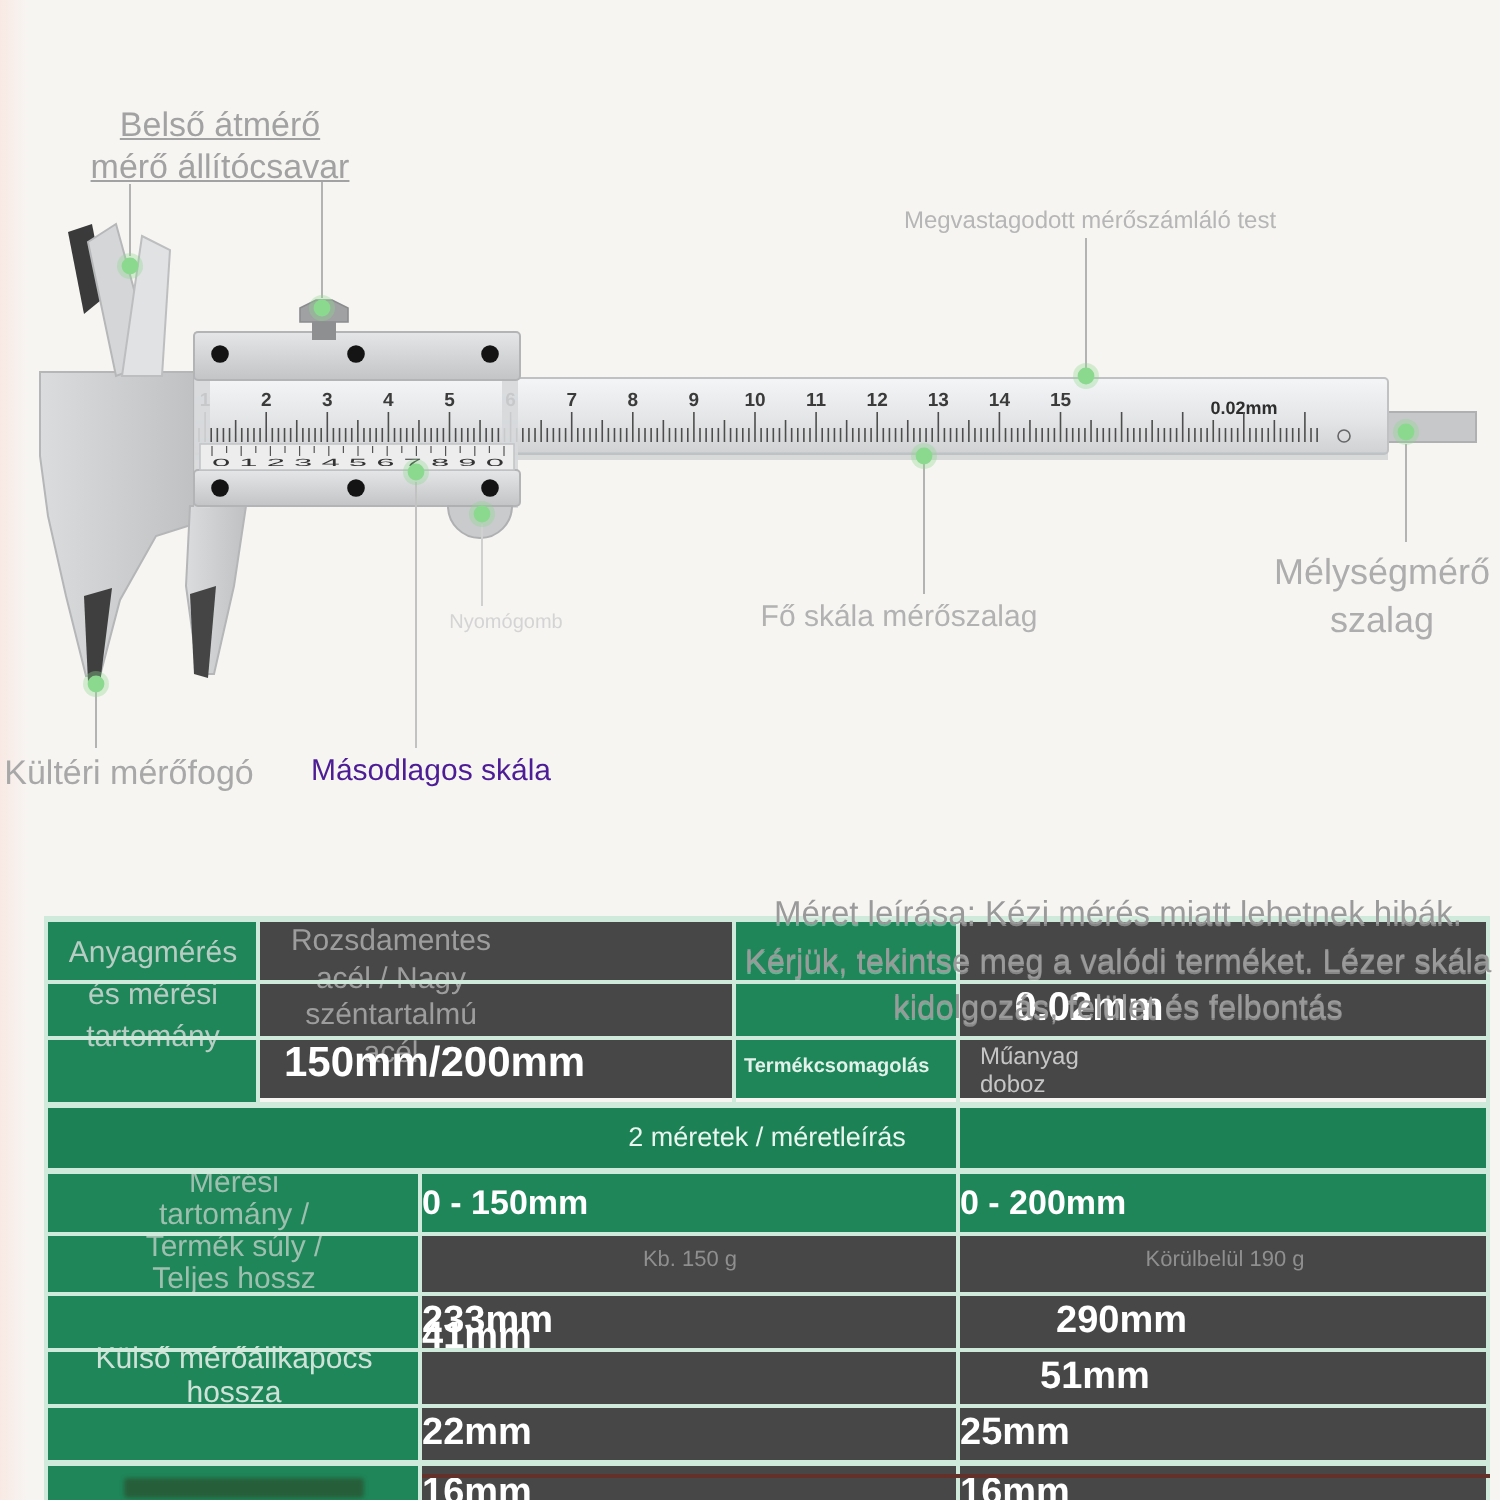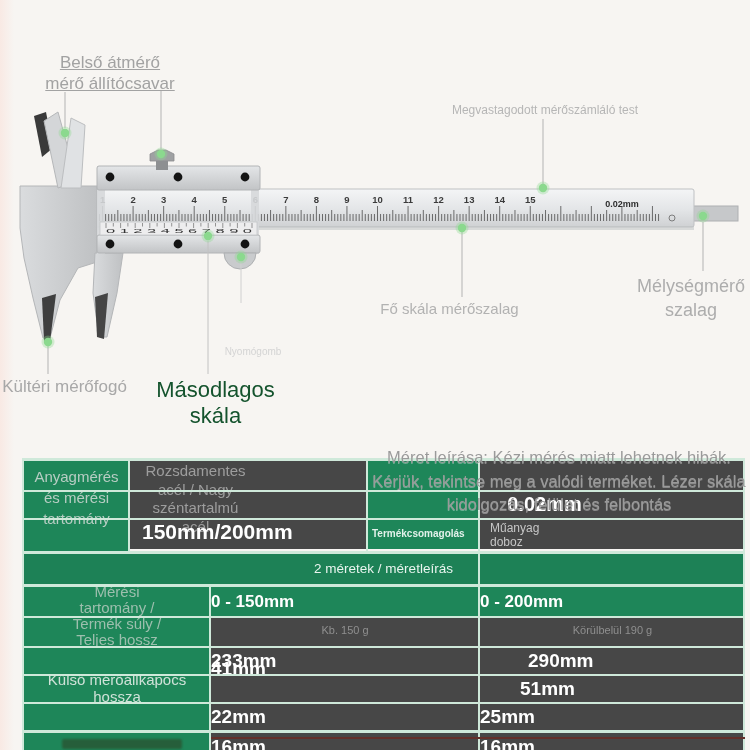--- a/index.html
+++ b/index.html
@@ -8,24 +8,24 @@
     background:#f7f5f2;
     font-family:"Liberation Sans","DejaVu Sans",sans-serif;
   }
   #pink-edge{position:absolute;left:0;top:0;width:14px;height:750px;
     background:linear-gradient(to right,#f9e7e1,rgba(247,245,242,0));opacity:.85;}
   
   .callout{position:absolute;text-align:center;color:#a5a5a5;z-index:20;}
   #lbl-inner-screw{left:40px;top:52px;width:140px;font-size:17px;line-height:21px;color:#a2a2a2;text-decoration:underline;}
   #lbl-thick-body{left:425px;top:103px;width:240px;font-size:12px;color:#b6b6b6;}
   #lbl-outer-jaw{left:2px;top:377px;width:125px;font-size:17px;color:#a8a8a8;}
-  #lbl-secondary{left:148px;top:377px;width:135px;font-size:22px;color:#14532d;}
+  #lbl-secondary{left:148px;top:377px;width:135px;font-size:15px;color:#4c1d95;}
   #lbl-main-scale{left:377px;top:300px;width:145px;font-size:15px;color:#b2b2b2;}
   #lbl-depth{left:632px;top:274px;width:118px;font-size:18px;line-height:24px;color:#adadad;}
-  #lbl-pushbtn{left:218px;top:306px;width:70px;font-size:10px;color:#d4d4d4;margin-top:40px;}
+  #lbl-pushbtn{left:218px;top:306px;width:70px;font-size:10px;color:#d4d4d4;}
   
   .abs{position:absolute;}
   .green{background:#1e8659;}
   .green2{background:#1d8156;}
   .dark{background:#474747;}
   .mint{background:#cfe9da;z-index:40;}
   .cell-label{color:#b7cdc3;font-size:15px;line-height:21px;text-align:center;z-index:30;}
   .big-val{color:#ffffff;font-weight:700;text-align:left;z-index:30;}
   .muted-val{color:#8f8f8f;font-size:11px;line-height:13px;text-align:center;z-index:30;}
   #note-overlay{position:absolute;left:370px;top:446px;width:378px;z-index:60;

